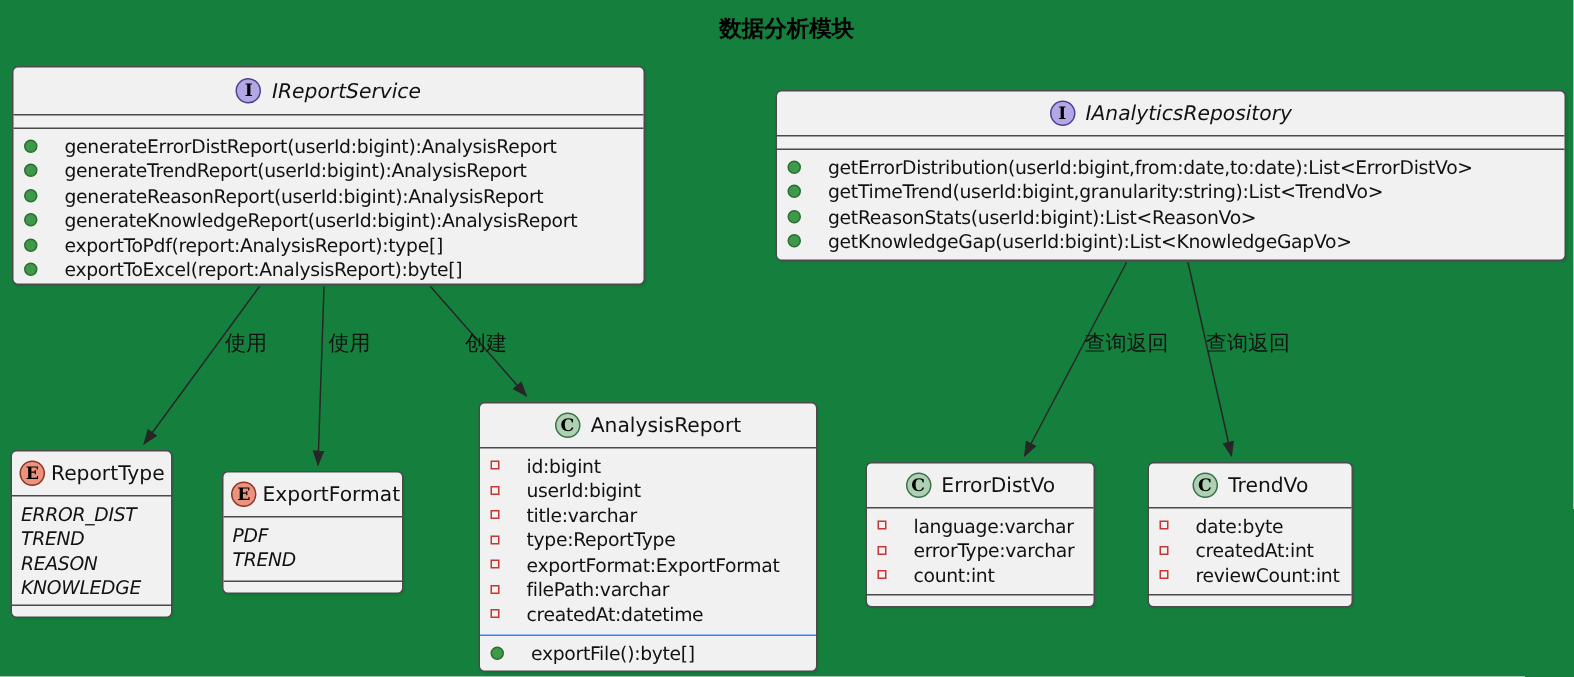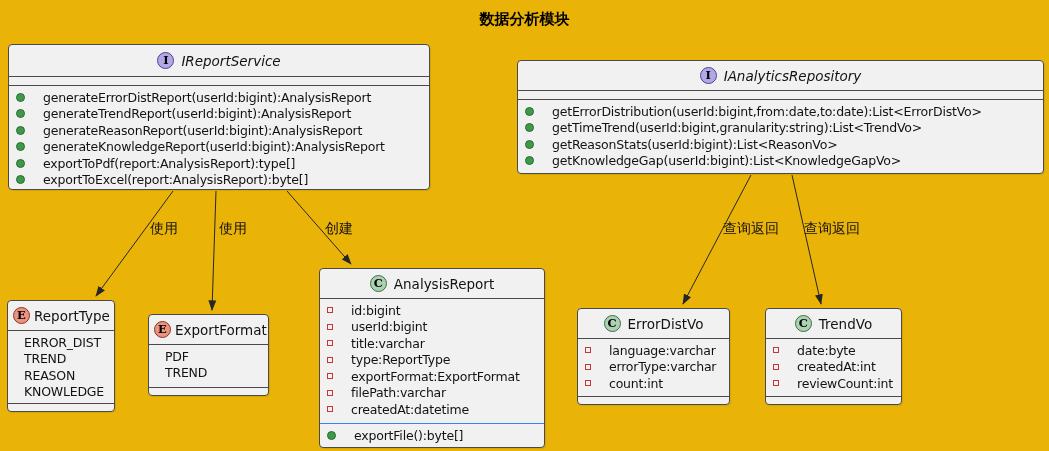--- a/index.html
+++ b/index.html
@@ -1,17 +1,17 @@
 <!DOCTYPE html>
 <html><head>
 <meta charset="utf-8">
 <style>
   html,body { margin:0; padding:0; background:#ffffff; }
   body { font-family:"DejaVu Sans","Liberation Sans",sans-serif; color:#121212; }
-  .canvas { position:relative; width:1049px; height:451px; background:#eab308; overflow:hidden; }
+  .canvas { position:relative; width:1049px; height:451px; background:#15803d; overflow:hidden; }
 
   .diagram-title {
     position:absolute; left:0; right:0; top:10px; text-align:center;
     font-size:15px; font-weight:bold; color:#000;
   }
 
   .edges { position:absolute; left:0; top:0; pointer-events:none; }
 
   .edge-label { position:absolute; font-size:14px; color:#111; white-space:nowrap; }
 
@@ -37,21 +37,21 @@
   .bname { font-size:13.5px; white-space:nowrap; }
   .iname { font-style:italic; }
 
   .spacer { flex:0 0 auto; height:8px; border-bottom:1px solid #4a4a4a; }
   .members { flex:1 1 auto; padding-top:3px; overflow:hidden; }
   .member {
     display:flex; align-items:center; height:16.5px; padding:0 6px 0 7px; gap:18px;
     font-size:12.5px; white-space:nowrap;
   }
   .member .mtext { letter-spacing:-0.2px; }
-  .noicon { padding-left:16px; }
+  .noicon { padding-left:6px;font-style:italic; }
   .sq { width:6px; height:6px; box-sizing:border-box; border:1.5px solid #C63633; flex:0 0 auto; background:transparent; }
   .dot { width:7px; height:7px; border-radius:50%; background:#3E9A49; border:1px solid #2C6B34; box-sizing:content-box; flex:0 0 auto; }
   .methods-sect { flex:0 0 auto; border-top:1px solid #3b82f6; padding:4px 0 3px; }
   .footer-empty { flex:0 0 auto; height:7px; border-top:1px solid #4a4a4a; margin-top:auto; }
 </style>
 </head>
 <body>
 
 <div class="canvas">
 
@@ -65,21 +65,21 @@
     </defs>
     <line x1="173" y1="191" x2="96" y2="296" stroke="#262626" stroke-width="1" marker-end="url(#arrow)"></line>
     <line x1="216" y1="191" x2="212" y2="310" stroke="#262626" stroke-width="1" marker-end="url(#arrow)"></line>
     <line x1="287" y1="191" x2="351" y2="264" stroke="#262626" stroke-width="1" marker-end="url(#arrow)"></line>
     <line x1="751" y1="175" x2="683" y2="304" stroke="#262626" stroke-width="1" marker-end="url(#arrow)"></line>
     <line x1="792" y1="175" x2="821" y2="304" stroke="#262626" stroke-width="1" marker-end="url(#arrow)"></line>
   </svg>
 
   <div class="edge-label" style="left:150px;top:220px">使用</div>
   <div class="edge-label" style="left:219px;top:220px">使用</div>
-  <div class="edge-label" style="left:325px;top:220px">创建</div>
+  <div class="edge-label" style="left:310px;top:220px">创建</div>
   <div class="edge-label" style="left:723px;top:220px">查询返回</div>
   <div class="edge-label" style="left:804px;top:220px">查询返回</div>
 
   <div class="uml-box" style="left:8px;top:44px;width:422px;height:146px">
     <div class="hdr" style="height:31px">
       <span class="circle ci">
           <span>I</span>
         </span>
       <span class="bname iname">IReportService</span>
     </div>

